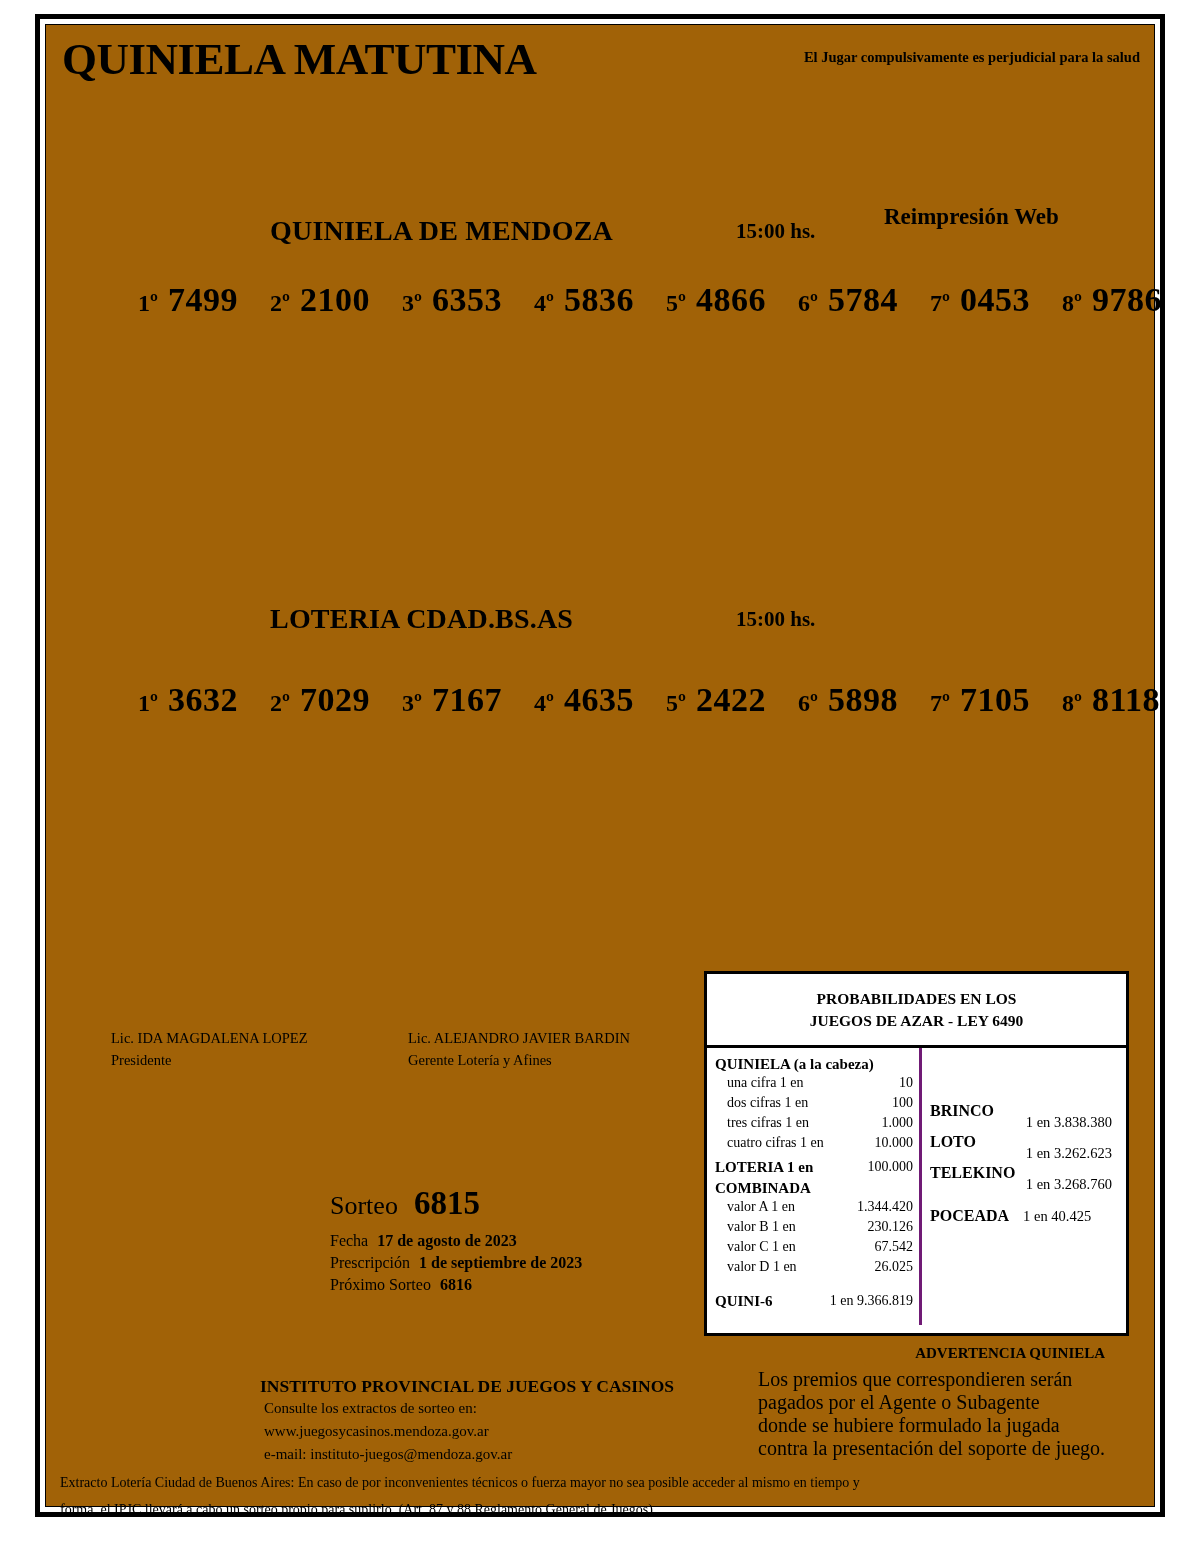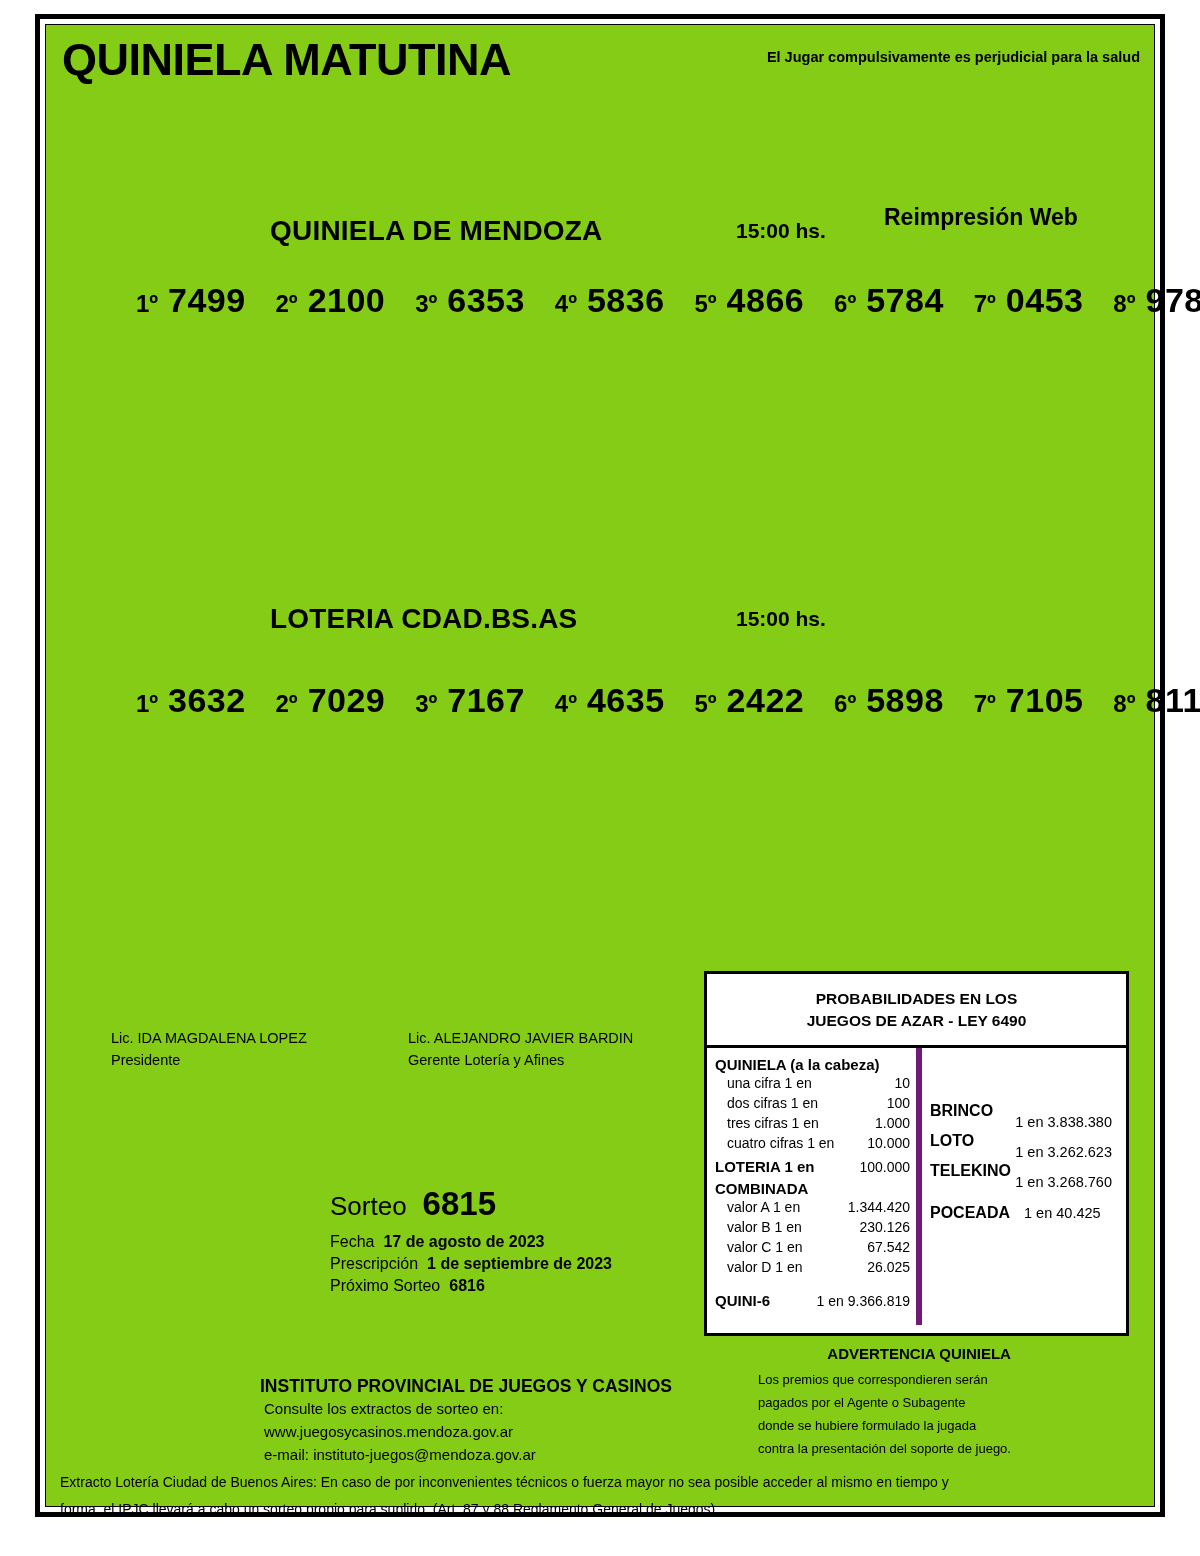--- a/index.html
+++ b/index.html
@@ -28,21 +28,22 @@
     background: #ffffff;
   }
   .page-inner {
     position: absolute;
     left: 5px;
     top: 5px;
     right: 5px;
     bottom: 5px;
     border: 1px solid #000000;
     box-sizing: border-box;
-    background: #84cc16;
+    background: #a16207;
+    font-family: Liberation Serif, serif;
   }
 
   
   .masthead {
     position: absolute;
     left: 16px;
     top: 12px;
     right: 14px;
     height: 62px;
   }
@@ -151,21 +152,21 @@
     line-height: 22px;
     padding: 14px 0 13px 0;
     border-bottom: 3px solid #000000;
   }
   .prob-body {
     display: flex;
     height: 277px;
   }
   .prob-col-left {
     width: 215px;
-    border-right: 6px solid #701a75;
+    border-right: 3px solid #701a75;
     box-sizing: border-box;
     padding: 6px 6px 0 8px;
   }
   .prob-col-right {
     flex: 1;
     box-sizing: border-box;
     padding: 54px 10px 0 8px;
   }
   .prob-grouphead {
     font-size: 15px;
@@ -215,21 +216,21 @@
 
   
   .advertencia { position: absolute; }
   .adv-title {
     font-size: 15px;
     font-weight: bold;
     text-align: right;
     white-space: nowrap;
     margin-bottom: 6px;
   }
-  .adv-line { font-size: 13px; line-height: 23px; white-space: nowrap; }
+  .adv-line { font-size: 20px; line-height: 23px; white-space: nowrap; }
 
   
   .institute { position: absolute; }
   .inst-title { font-size: 17.5px; font-weight: bold; white-space: nowrap; text-align: center; }
   .inst-line { font-size: 15px; line-height: 23px; white-space: nowrap; }
 
   
   .disclaimer {
     position: absolute;
     font-size: 14px;

